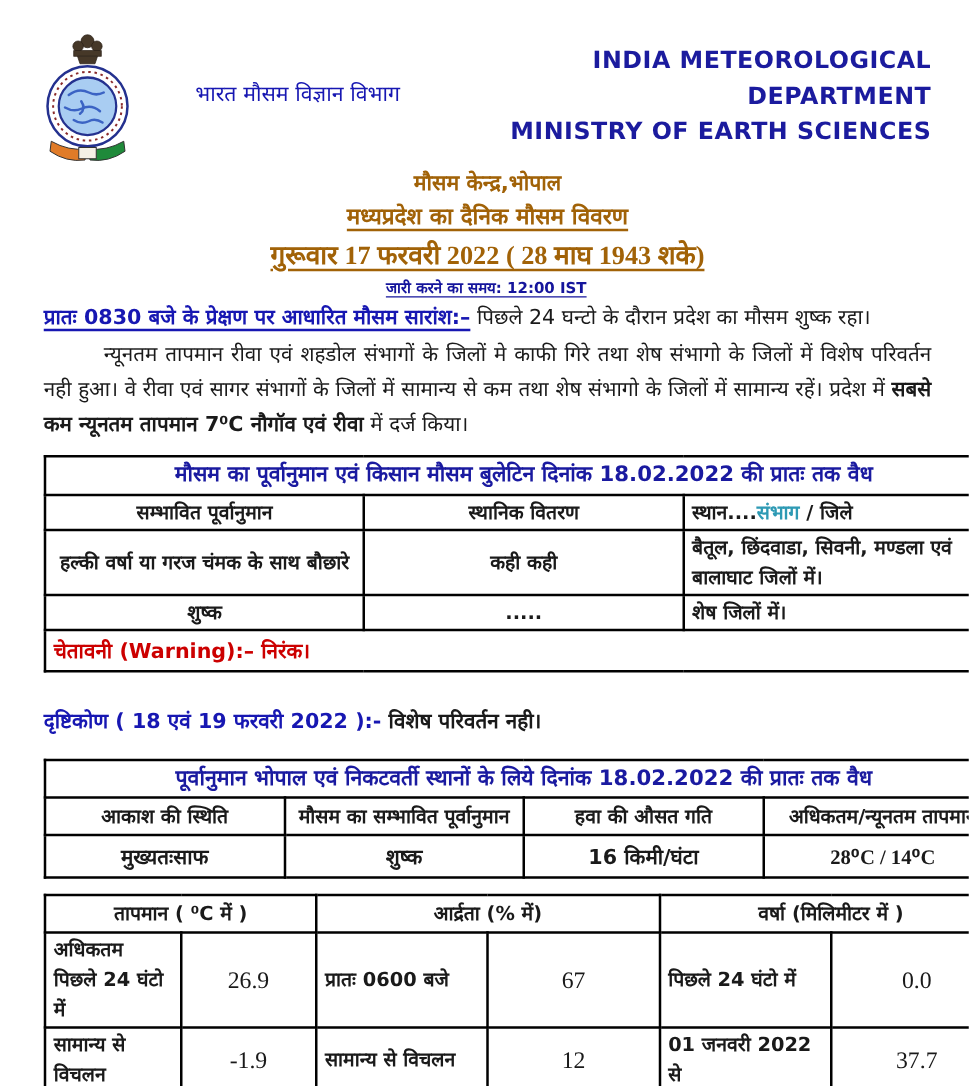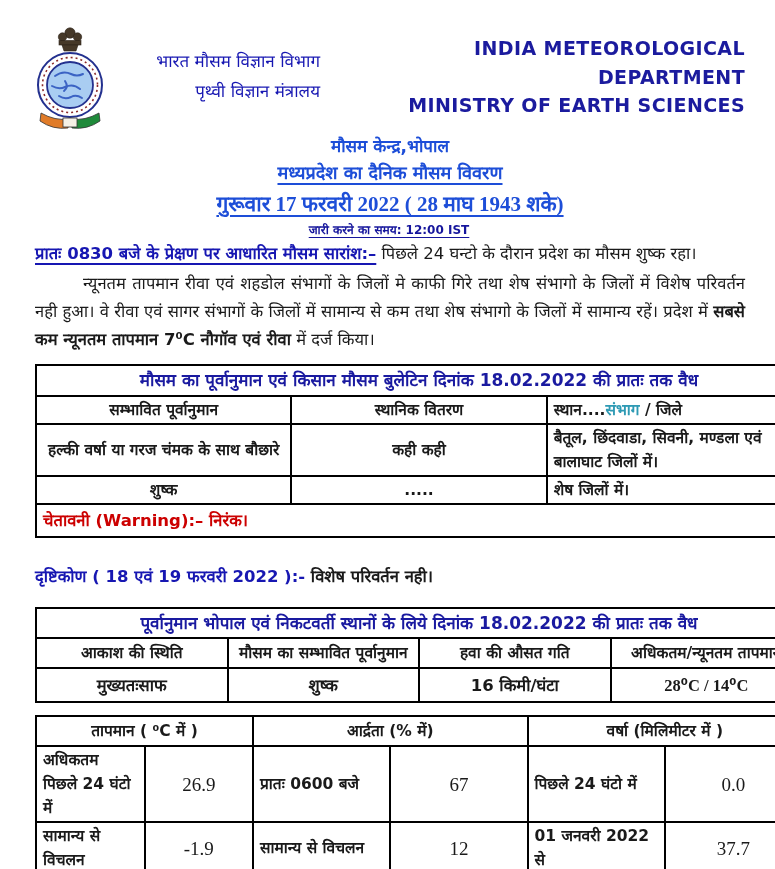--- a/index.html
+++ b/index.html
@@ -13,21 +13,21 @@
   .header-row{display:flex;align-items:center;}
   .logo-box{width:70px;height:106px;flex:0 0 70px;}
   .org-hindi{
     width:195px;margin-left:20px;text-align:right;
     color:#1717b2;font-size:17px;line-height:1.75;font-weight:500;
   }
   .org-english{
     flex:1;text-align:right;color:#1b1b9e;font-weight:bold;
     font-size:19px;line-height:1.5;letter-spacing:.4px;
   }
-  .center-line{text-align:center;font-weight:bold;color:#1d4ed8;}
+  .center-line{text-align:center;font-weight:bold;color:#a16207;}
   .office-line{font-size:17px;margin-top:4px;}
   .bulletin-line{font-size:18px;margin-top:3px;}
   .bulletin-line .u, .date-line .u{
     text-decoration:underline;text-underline-offset:4px;text-decoration-thickness:1.5px;
   }
   .date-line{font-size:21px;margin-top:5px;font-family:"Liberation Serif","DejaVu Sans",serif;}
   .issue-time{
     text-align:center;color:#15159c;font-weight:bold;font-size:12px;margin-top:4px;
     padding-right:2px;
   }
@@ -109,21 +109,20 @@
 
         <g stroke="#333333" stroke-width="0.8">
           <path d="M6 89 Q20 97 34 95 L33 104 Q18 106 5 97 Z" fill="#e07b28"></path>
           <path d="M64 89 Q50 97 36 95 L37 104 Q52 106 65 97 Z" fill="#1f8a3a"></path>
           <rect x="28" y="94" width="14" height="9" fill="#f5f1e6"></rect>
         </g>
       </svg>
     </div>
     <div class="org-hindi">
       <div>भारत मौसम विज्ञान विभाग</div>
-      <div>पृथ्वी विज्ञान मंत्रालय</div>
     </div>
     <div class="org-english">
       <div>INDIA METEOROLOGICAL DEPARTMENT</div>
       <div>MINISTRY OF EARTH SCIENCES</div>
     </div>
   </div>
 
   <div class="center-line office-line">मौसम केन्द्र,भोपाल</div>
   <div class="center-line bulletin-line">
     <span class="u">मध्यप्रदेश का दैनिक मौसम विवरण</span>

